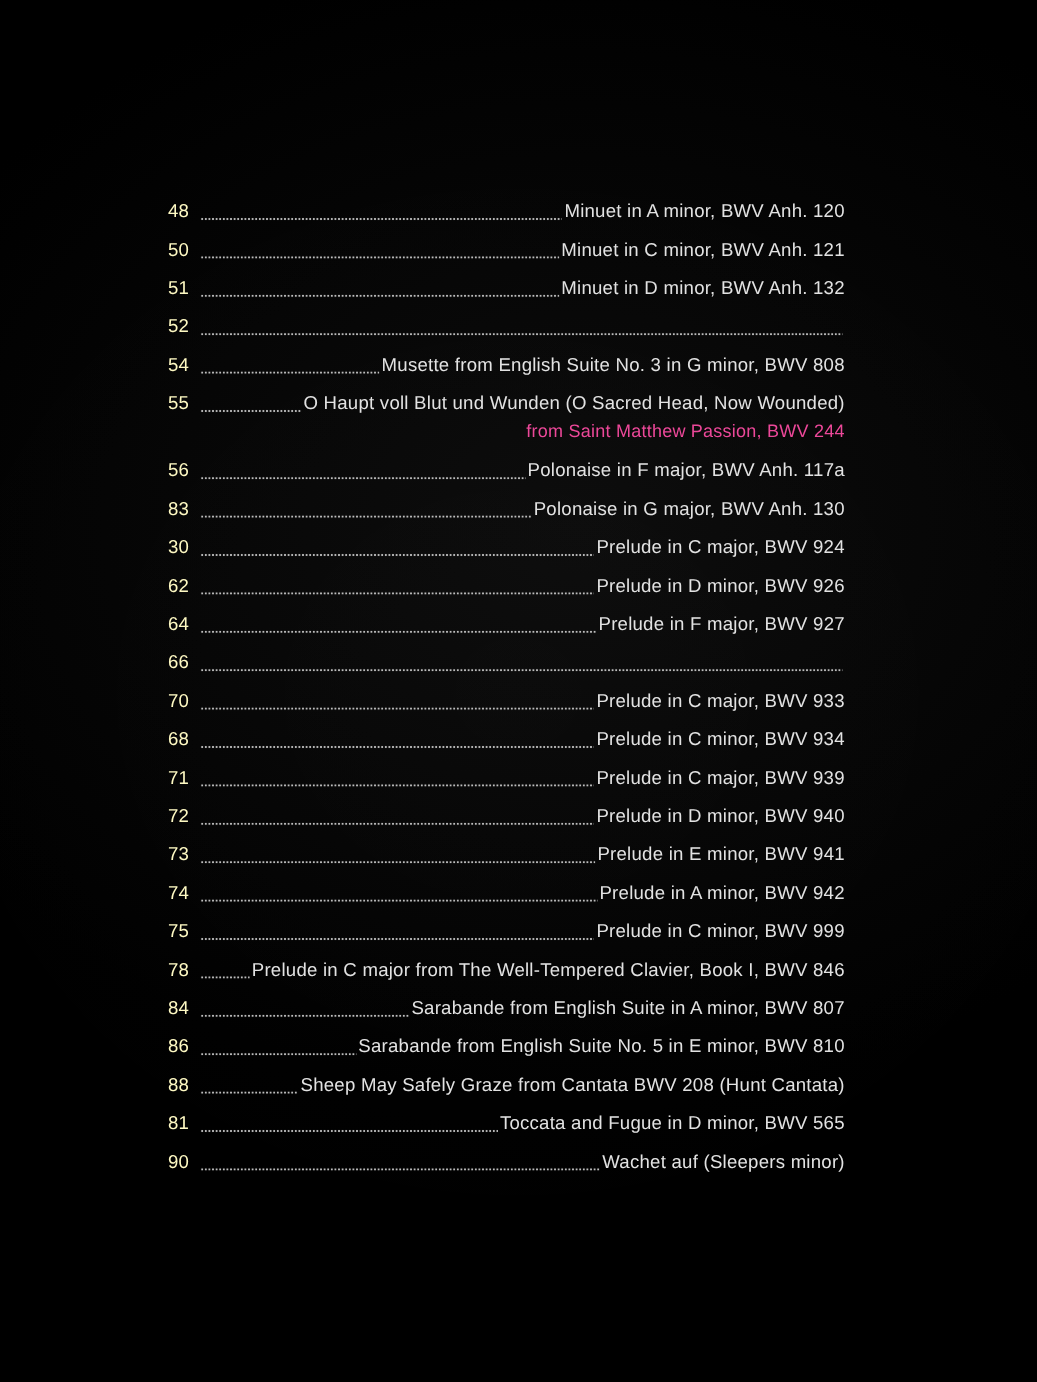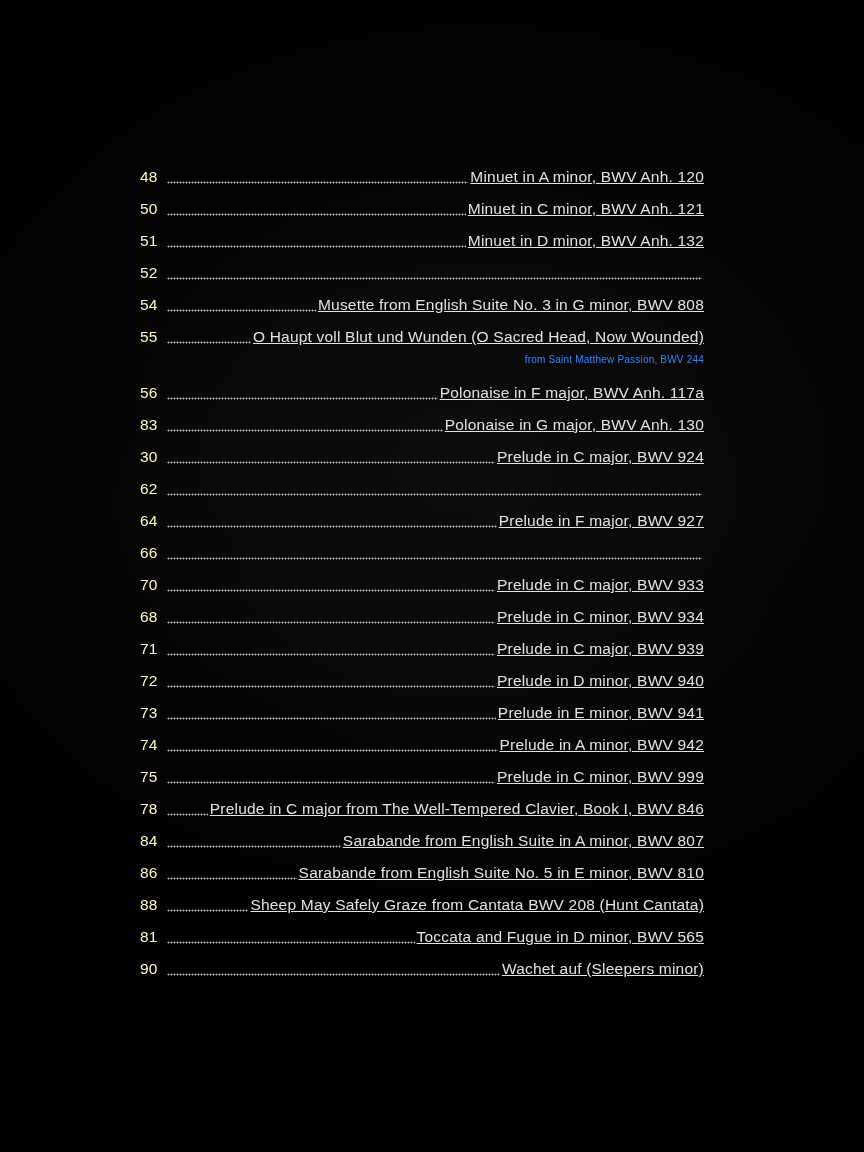--- a/index.html
+++ b/index.html
@@ -52,30 +52,29 @@
     align-self: stretch;
     margin: 0 2px 0 7px;
     background-image: radial-gradient(circle, #bdbdbd 0.8px, rgba(0,0,0,0) 1.2px);
     background-size: 3px 3px;
     background-repeat: repeat-x;
     background-position: 0 15px;
   }
   .title {
     flex: 0 0 auto;
     color: #e2e2e2;
-    text-decoration: underline;
   }
   .cont {
     text-align: right;
     height: 24px;
     line-height: 24px;
-    font-size: 10px;
+    font-size: 15px;
     font-weight: 500;
     letter-spacing: 0.2px;
-    color: #3b82f6;
+    color: #ec4899;
     white-space: nowrap;
   }
 </style>
 </head>
 <body>
 
 <div class="page-vignette"></div>
 
 <div id="toc" class="toc">
   <div class="entry">
@@ -148,20 +147,21 @@
       <span class="num">30</span>
       <span class="leader"></span>
       <span class="title">Prelude in C major, BWV 924</span>
     </div>
   </div>
 
   <div class="entry">
     <div class="line1">
       <span class="num">62</span>
       <span class="leader"></span>
+      <span class="title">Prelude in D minor, BWV 926</span>
     </div>
   </div>
 
   <div class="entry">
     <div class="line1">
       <span class="num">64</span>
       <span class="leader"></span>
       <span class="title">Prelude in F major, BWV 927</span>
     </div>
   </div>

